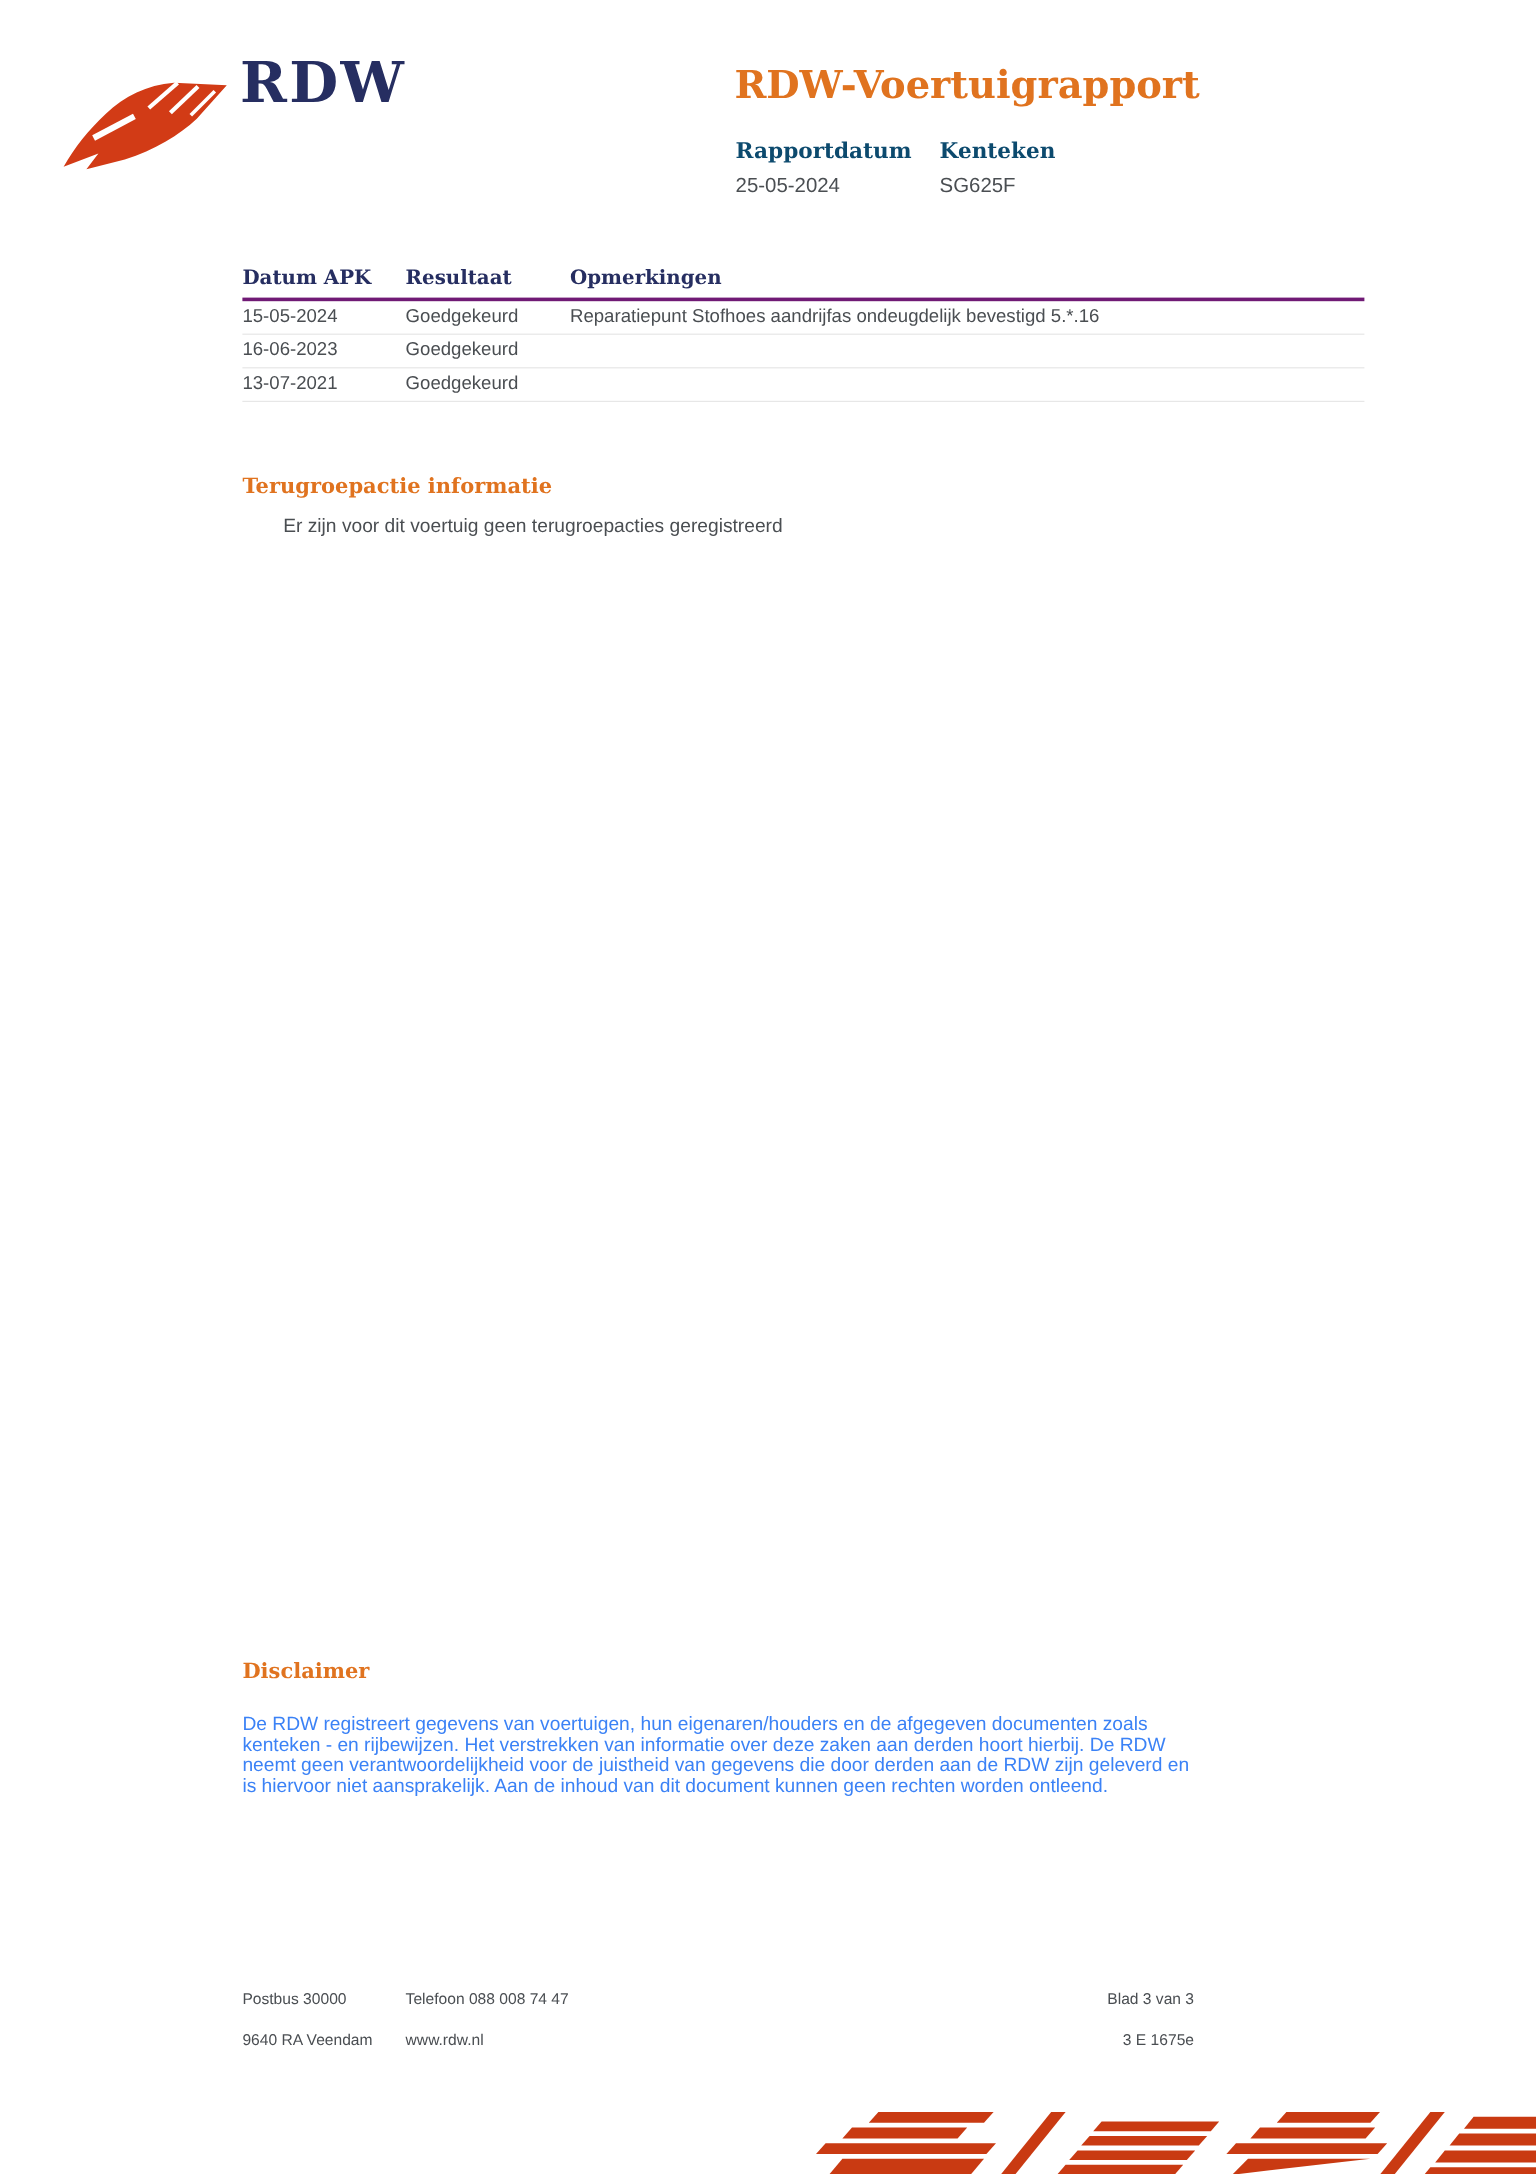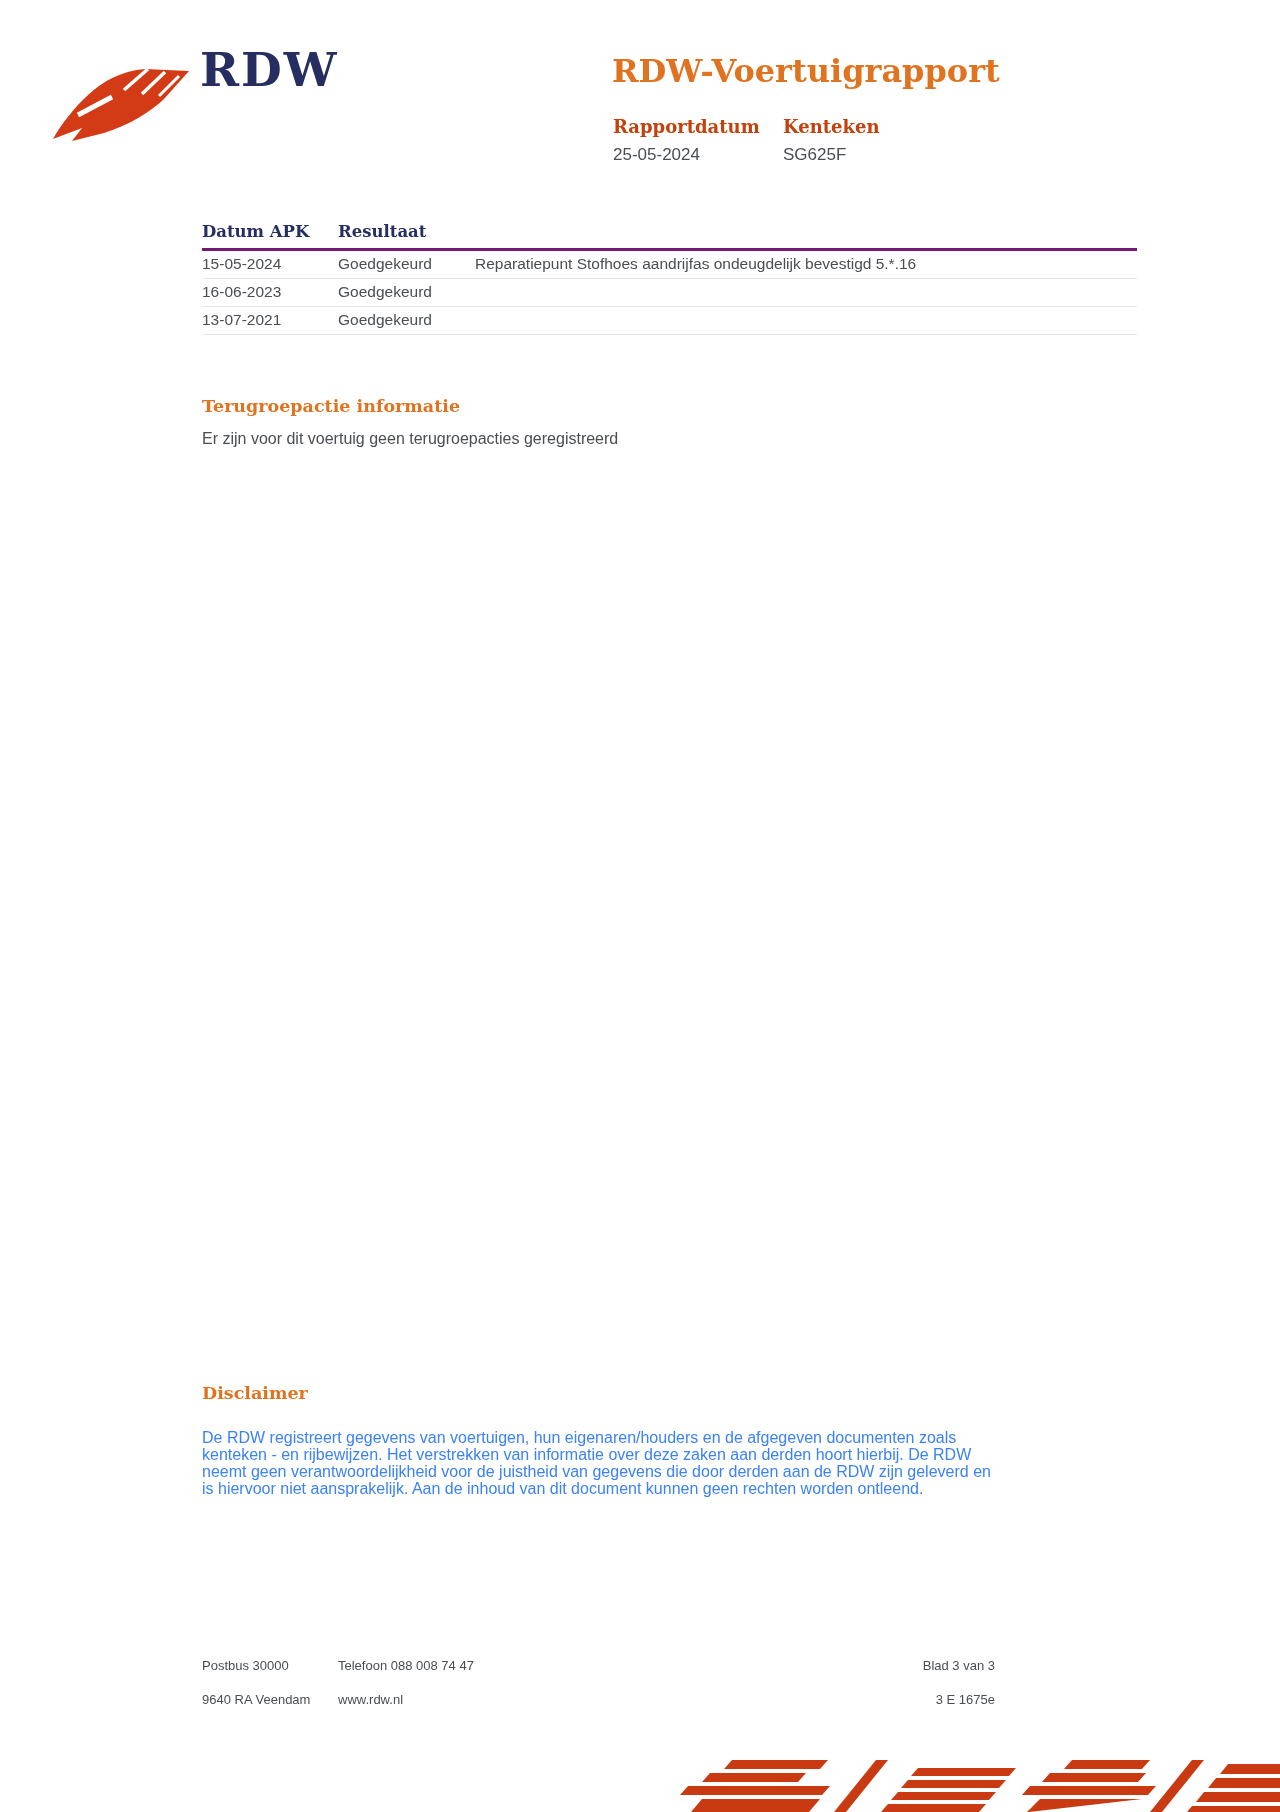--- a/index.html
+++ b/index.html
@@ -19,21 +19,21 @@
     font-family:"DejaVu Serif", serif;font-weight:bold;
     font-size:47px;letter-spacing:2px;color:#262e61;
   }
   .doc-title{
     position:absolute;left:612px;top:52px;
     font-family:"DejaVu Serif", serif;font-weight:bold;
     font-size:32px;color:#e0731f;white-space:nowrap;
   }
   .meta-label{
     font-family:"DejaVu Serif", serif;font-weight:bold;
-    font-size:18px;color:#c2410c;
+    font-size:18px;color:#0c4a6e;
   }
   .meta-value{font-size:17px;color:#4a4e52;margin-top:8px;}
   .meta-reportdate{position:absolute;left:613px;top:116px;}
   .meta-kenteken{position:absolute;left:783px;top:116px;}
 
   
   .apk-table{position:absolute;left:202px;top:222px;width:935px;}
   .apk-header{
     display:flex;align-items:flex-end;
     padding-bottom:7px;border-bottom:3px solid #701a75;
@@ -50,21 +50,21 @@
   .col-datum{width:136px;flex:0 0 auto;}
   .col-resultaat{width:137px;flex:0 0 auto;}
   .col-opmerkingen{flex:1 1 auto;}
 
   
   .section-heading{
     font-family:"DejaVu Serif", serif;font-weight:bold;
     font-size:17.5px;color:#e0731f;
   }
   .recall-section{position:absolute;left:202px;top:396px;width:800px;}
-  .recall-text{margin-top:14px;font-size:16px;color:#4a4e52;}
+  .recall-text{margin-top:14px;font-size:16px;color:#4a4e52;margin-left:34px;}
   .disclaimer-section{position:absolute;left:202px;top:1383px;width:800px;}
   .disclaimer-text{
     margin-top:26px;font-size:16px;line-height:17px;color:#3b82f6;
   }
 
   
   .footer{position:absolute;left:202px;top:1658px;width:793px;font-size:13px;color:#4a4e52;}
   .footer-row{display:flex;margin-bottom:19px;}
   .footer-col1{width:136px;flex:0 0 auto;}
   .footer-col2{flex:1 1 auto;}
@@ -96,20 +96,21 @@
 
   <div class="meta-kenteken">
     <div class="meta-label">Kenteken</div>
     <div class="meta-value">SG625F</div>
   </div>
 
   <div class="apk-table">
     <div class="apk-header">
       <div class="cell col-datum">Datum APK</div>
       <div class="cell col-resultaat">Resultaat</div>
+      <div class="cell col-opmerkingen">Opmerkingen</div>
     </div>
 
     <div class="apk-row">
       <div class="col-datum">15-05-2024</div>
       <div class="col-resultaat">Goedgekeurd</div>
       <div class="col-opmerkingen">Reparatiepunt Stofhoes aandrijfas ondeugdelijk bevestigd 5.*.16</div>
     </div>
 
     <div class="apk-row">
       <div class="col-datum">16-06-2023</div>

